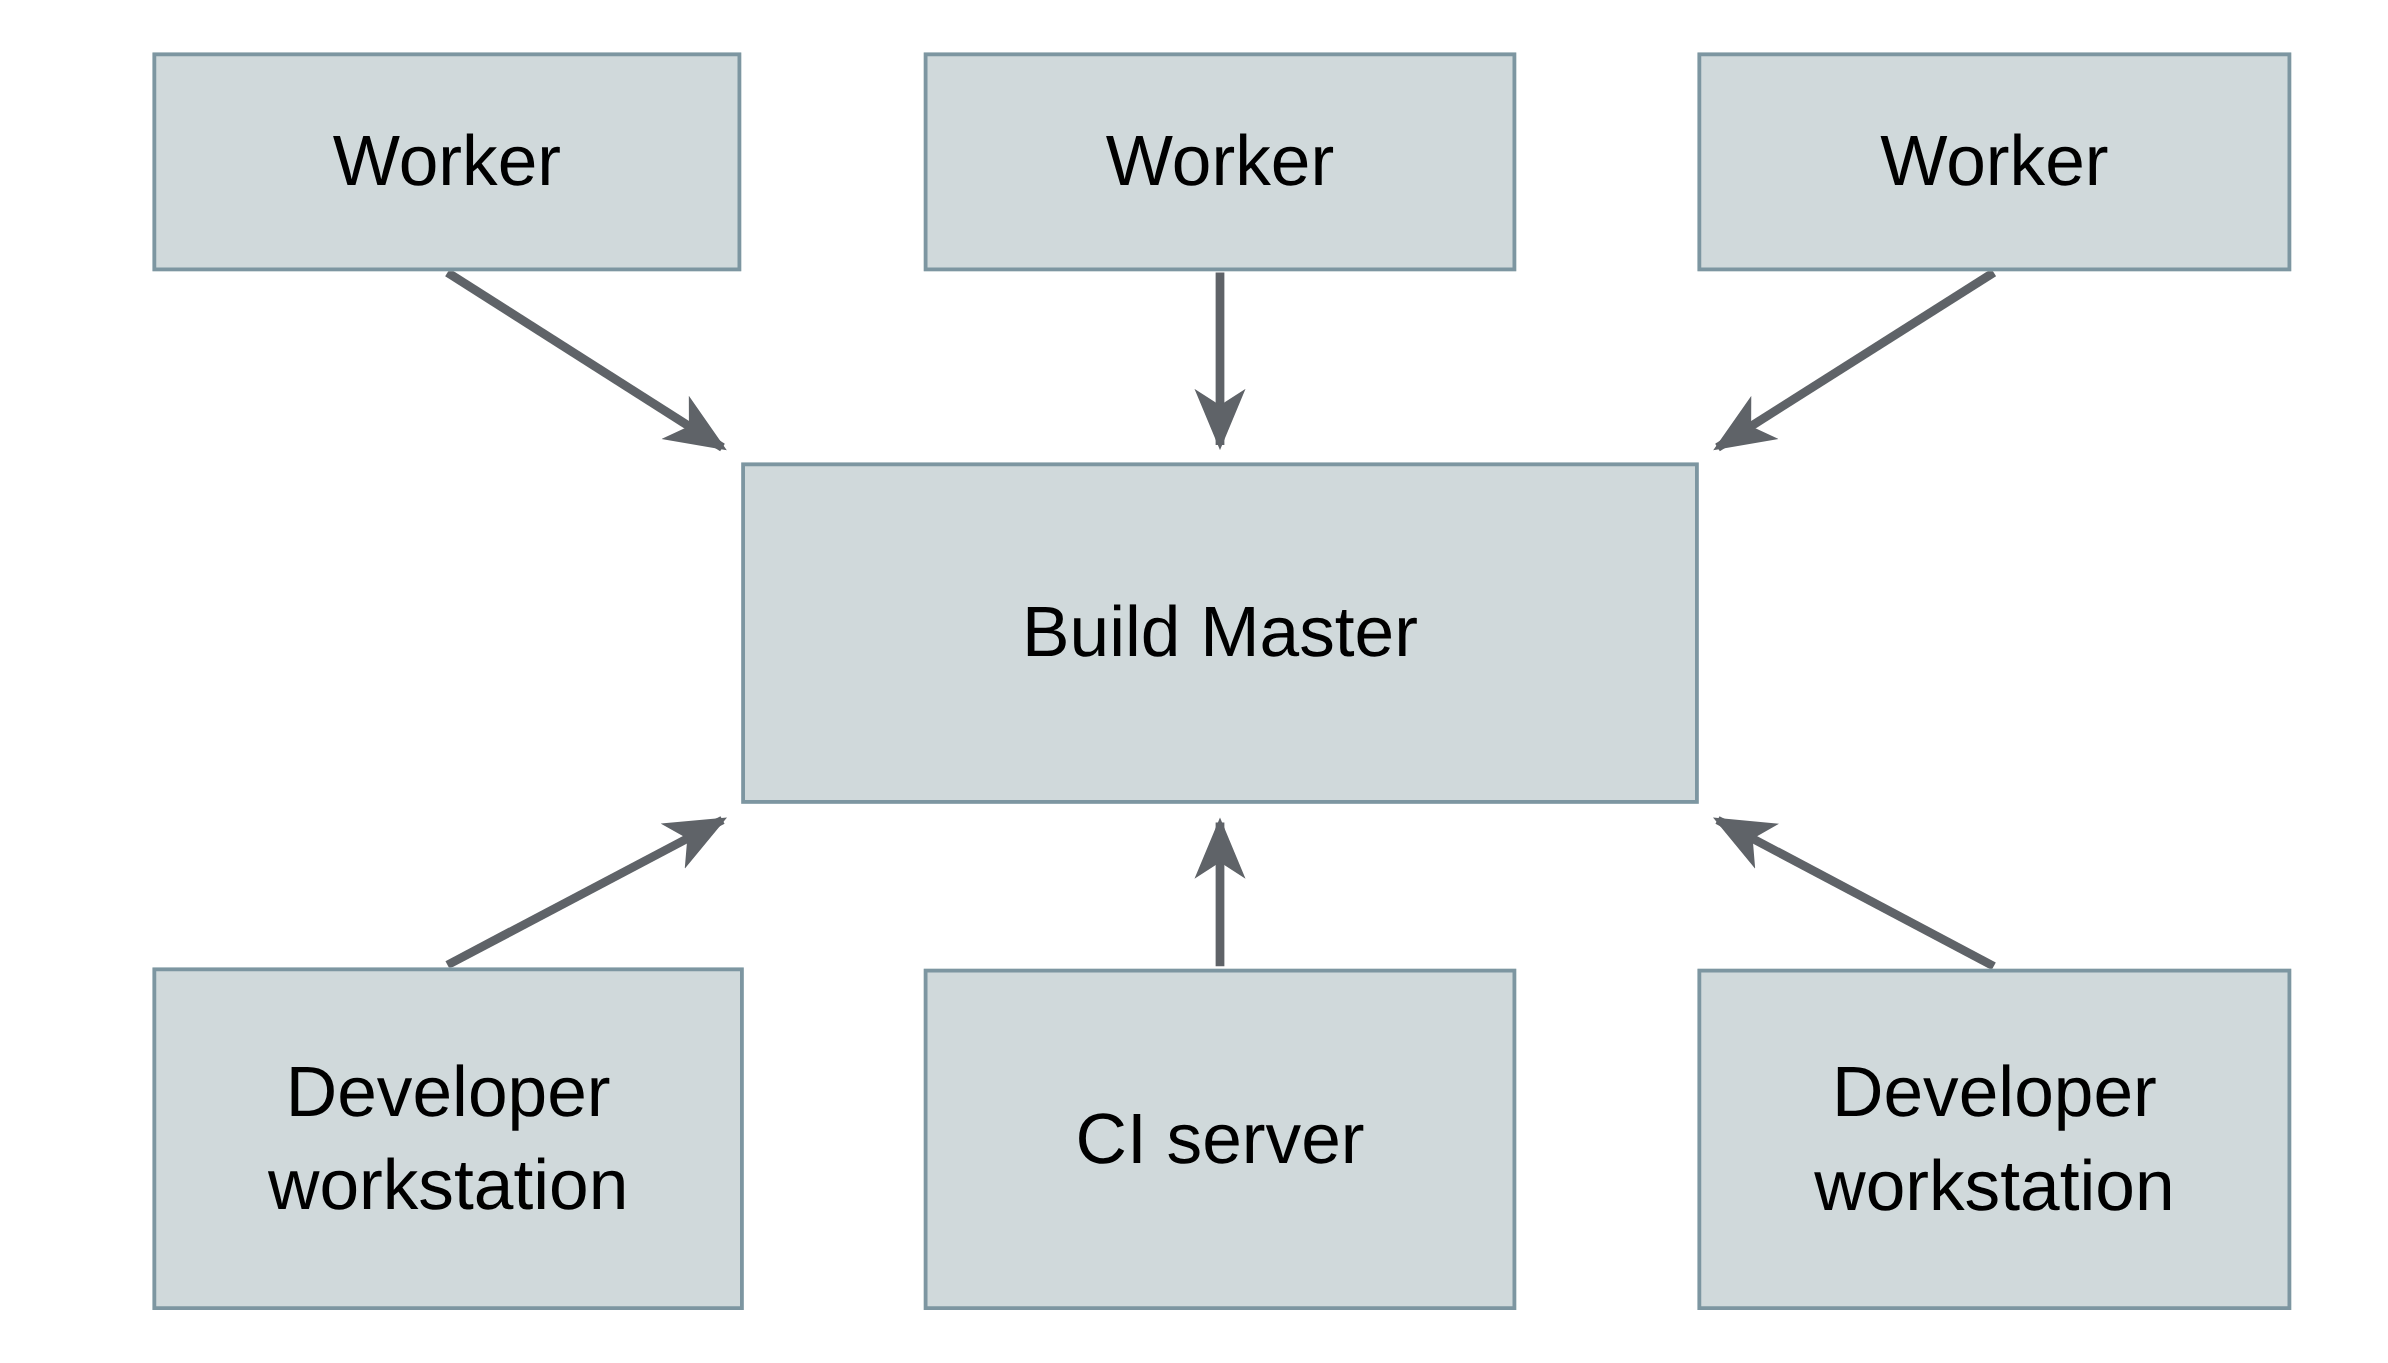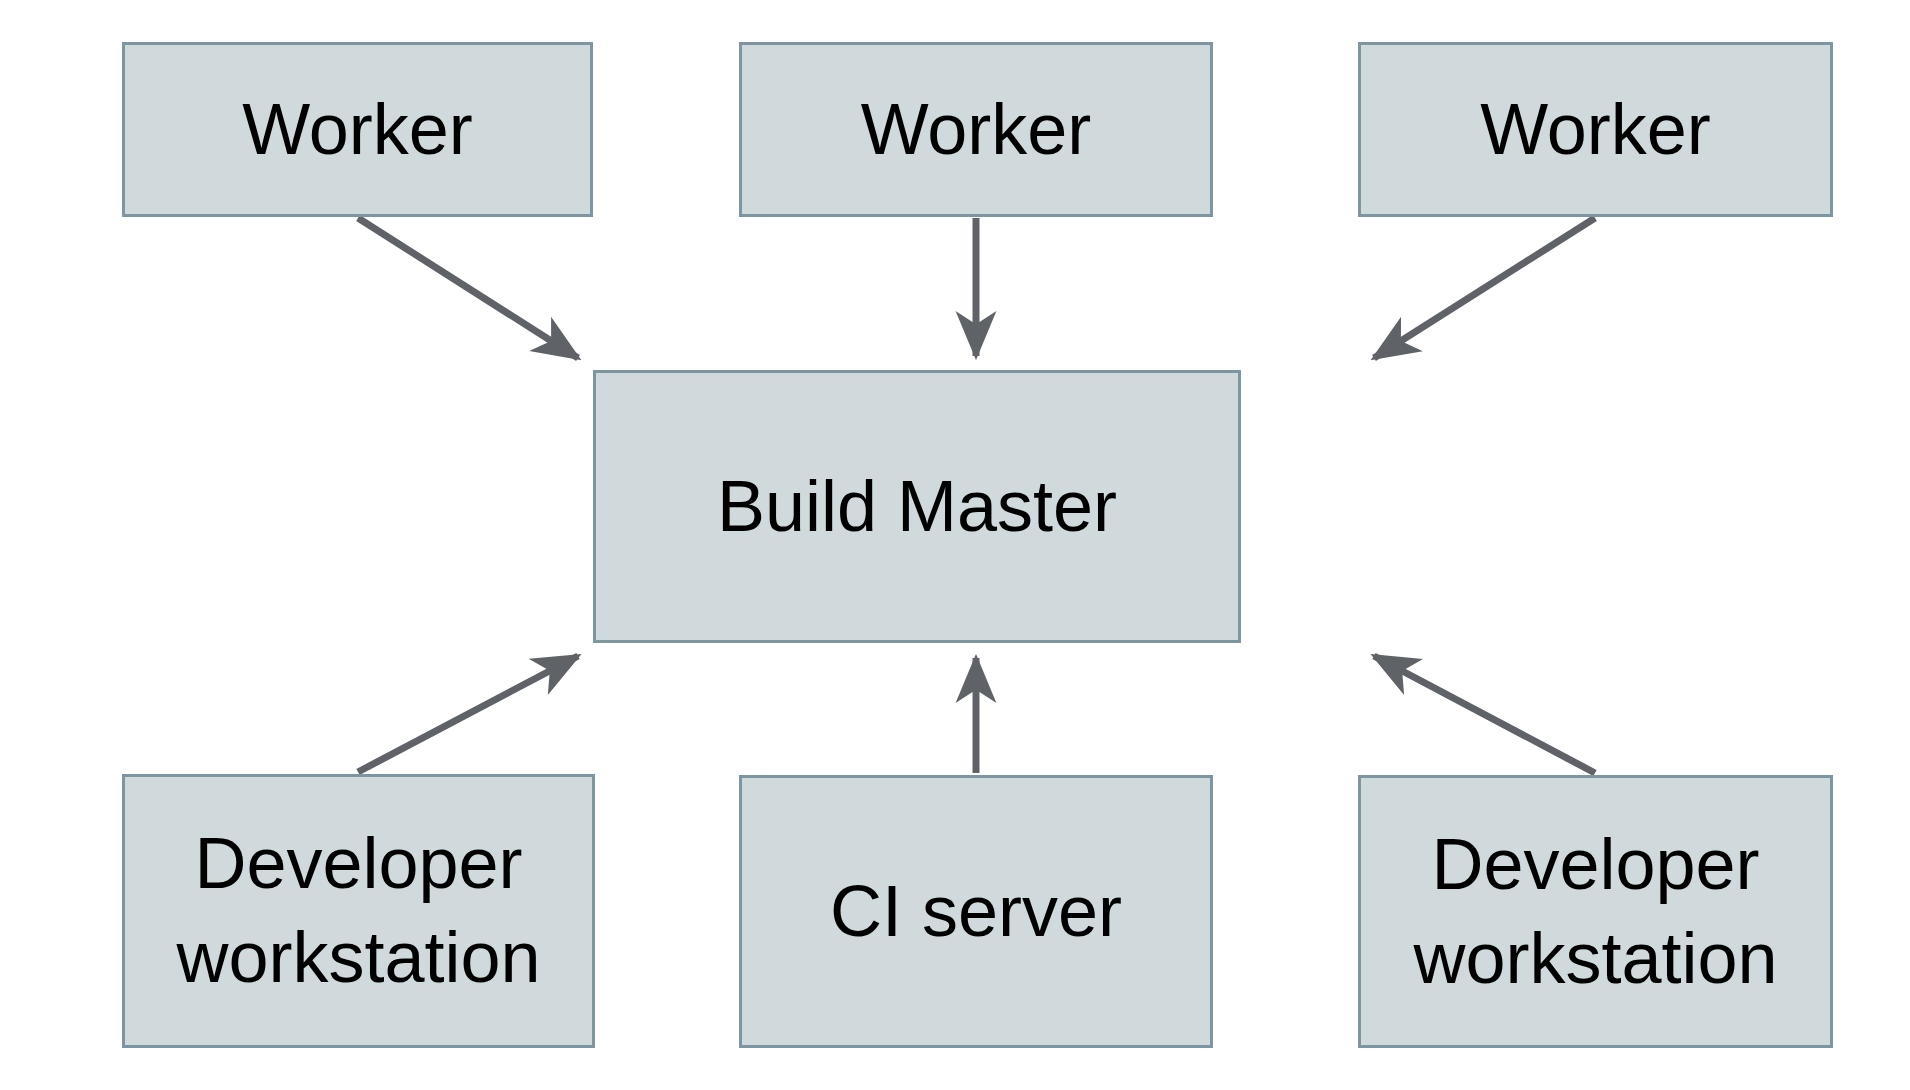--- a/index.html
+++ b/index.html
@@ -24,30 +24,30 @@
   }
   .node {
     position: absolute;
     box-sizing: border-box;
     background: var(--node-fill, #d0d9db);
     border: 3px solid var(--node-border, #7d96a1);
     display: flex;
     align-items: center;
     justify-content: center;
     text-align: center;
-    font-size: 72px;
+    font-size: 57px;
     line-height: 1.3;
     color: var(--text, #000000);
     letter-spacing: 0px;
   }
   .node .label { padding: 0 20px; }
   #n-worker1 { left: 122px;  top: 42px;  width: 471px; height: 175px; }
   #n-worker2 { left: 739px;  top: 42px;  width: 474px; height: 175px; }
   #n-worker3 { left: 1358px; top: 42px;  width: 475px; height: 175px; }
-  #n-master  { left: 593px;  top: 370px; width: 648px; height: 273px; }
+  #n-master  { left: 593px;  top: 370px; width: 766px; height: 273px; }
   #n-dev1    { left: 122px;  top: 774px; width: 473px; height: 274px; }
   #n-ci      { left: 739px;  top: 775px; width: 474px; height: 273px; text-align: right; }
   #n-dev2    { left: 1358px; top: 775px; width: 475px; height: 273px; }
 </style>
 </head>
 <body>
 
 <div id="canvas" style="--node-fill: #d0d9db; --node-border: #7d96a1; --text: #000000; --bg: #ffffff;">
 
   <svg id="edge-layer" viewBox="0 0 1910 1090" xmlns="http://www.w3.org/2000/svg">

